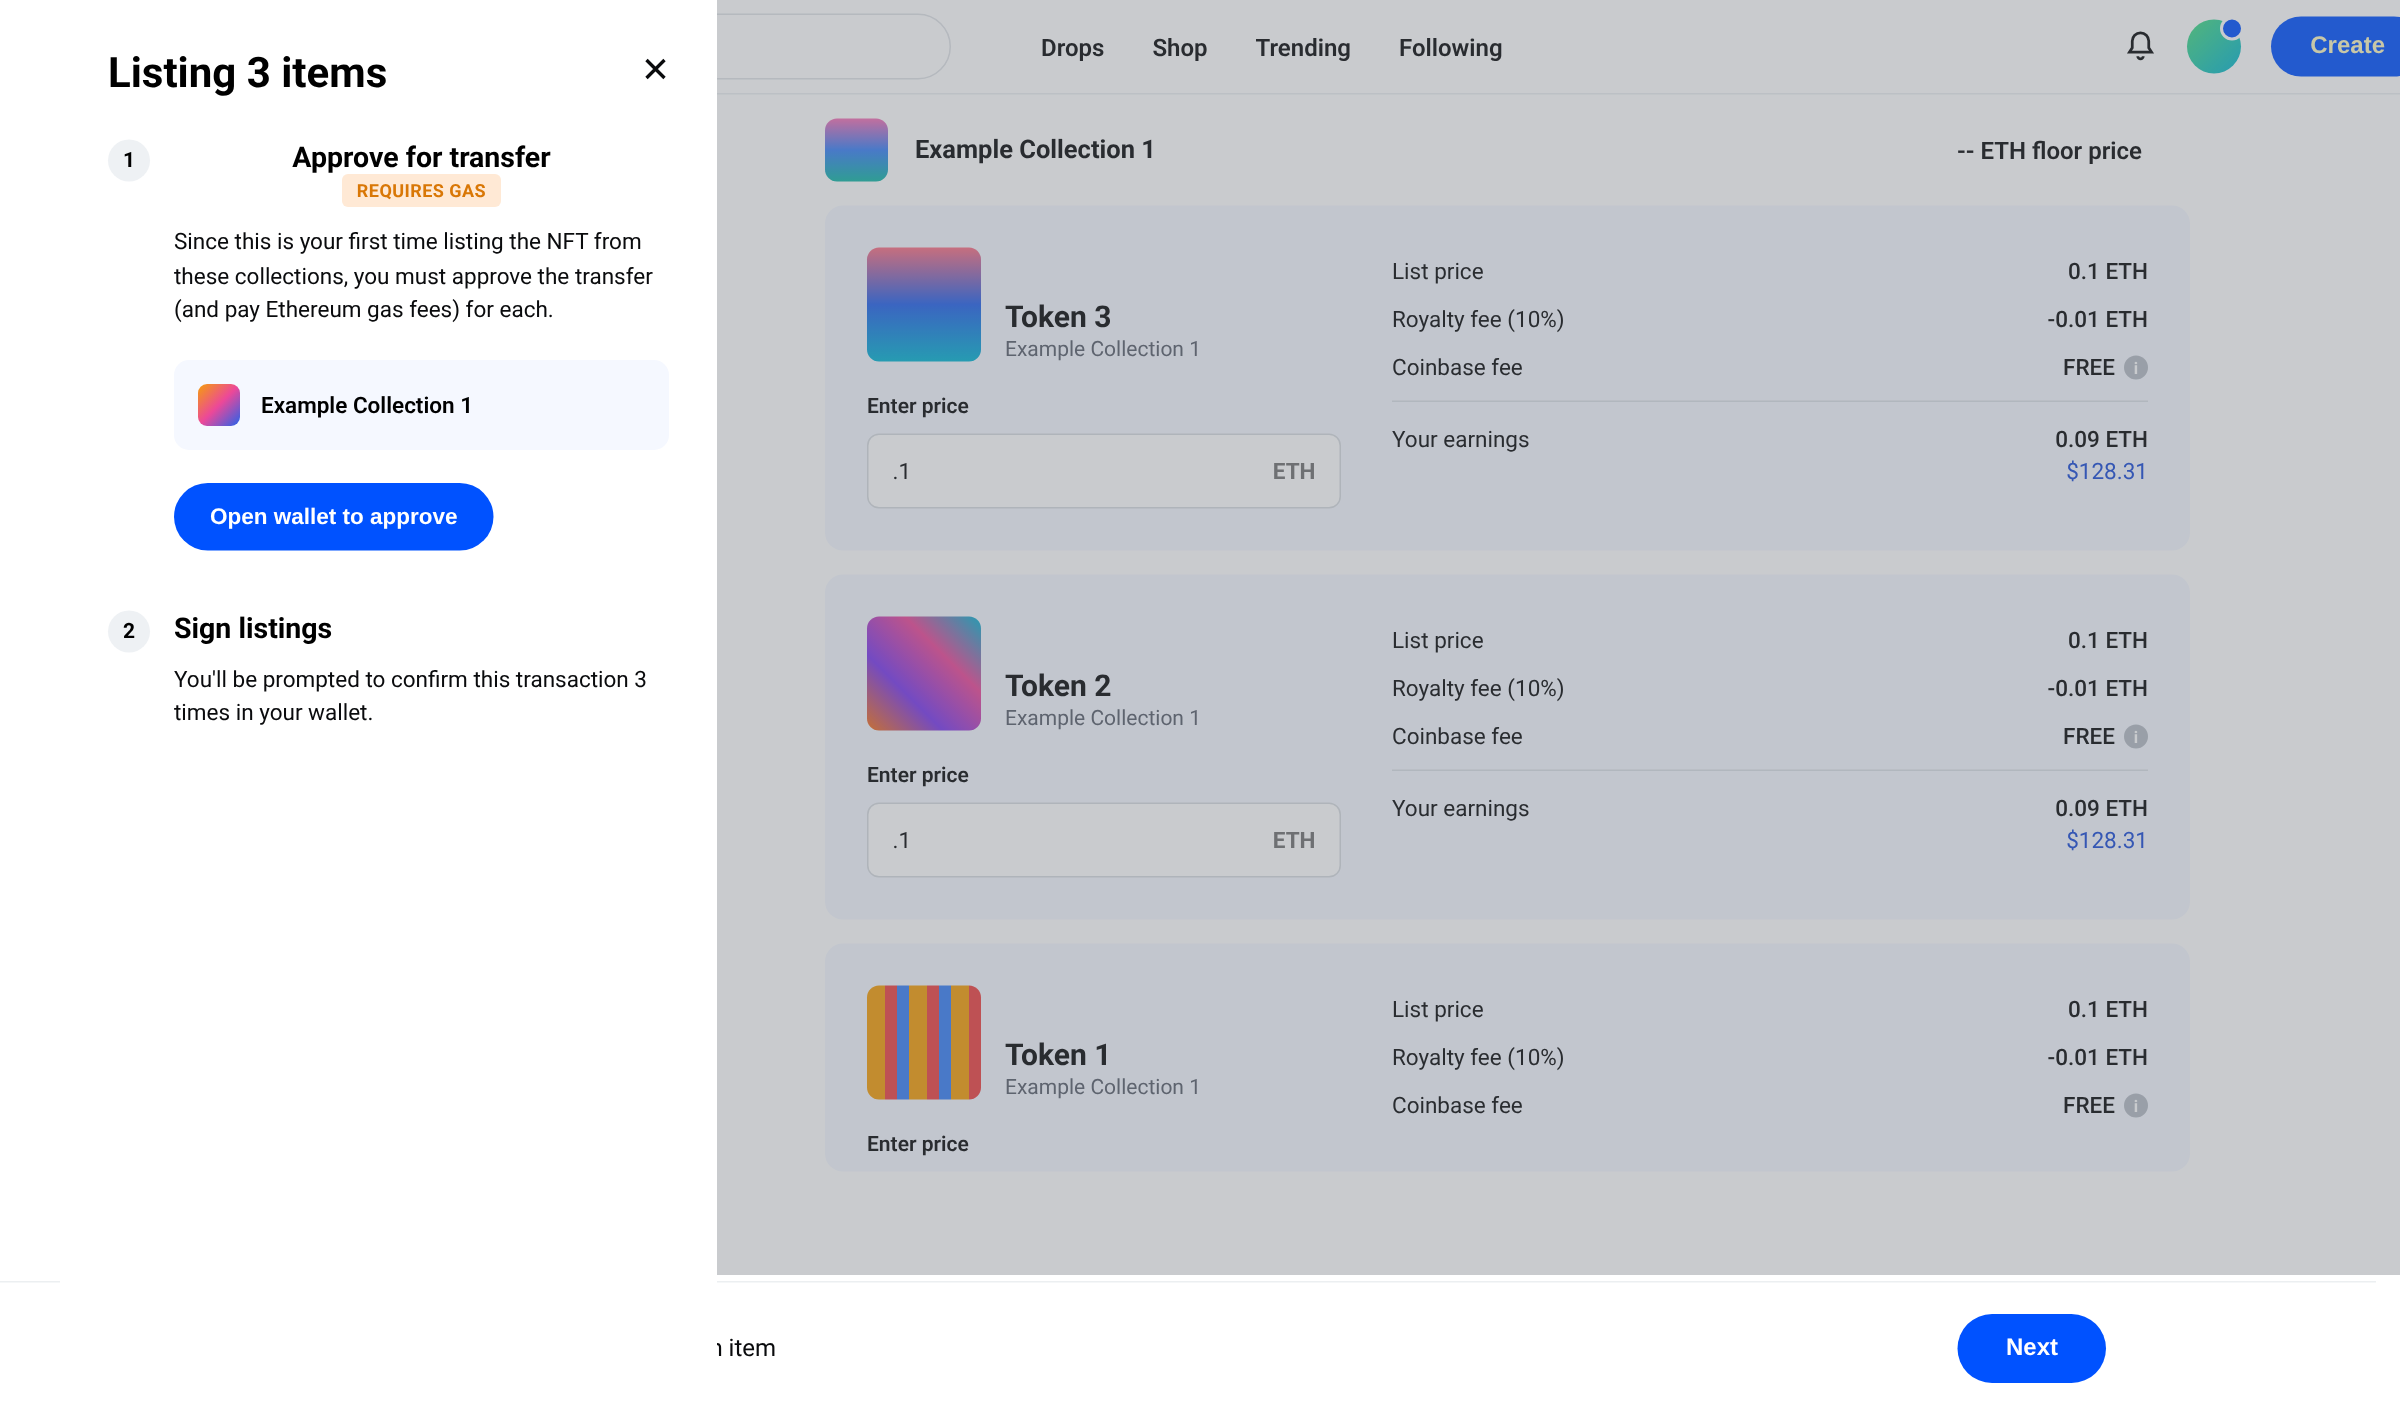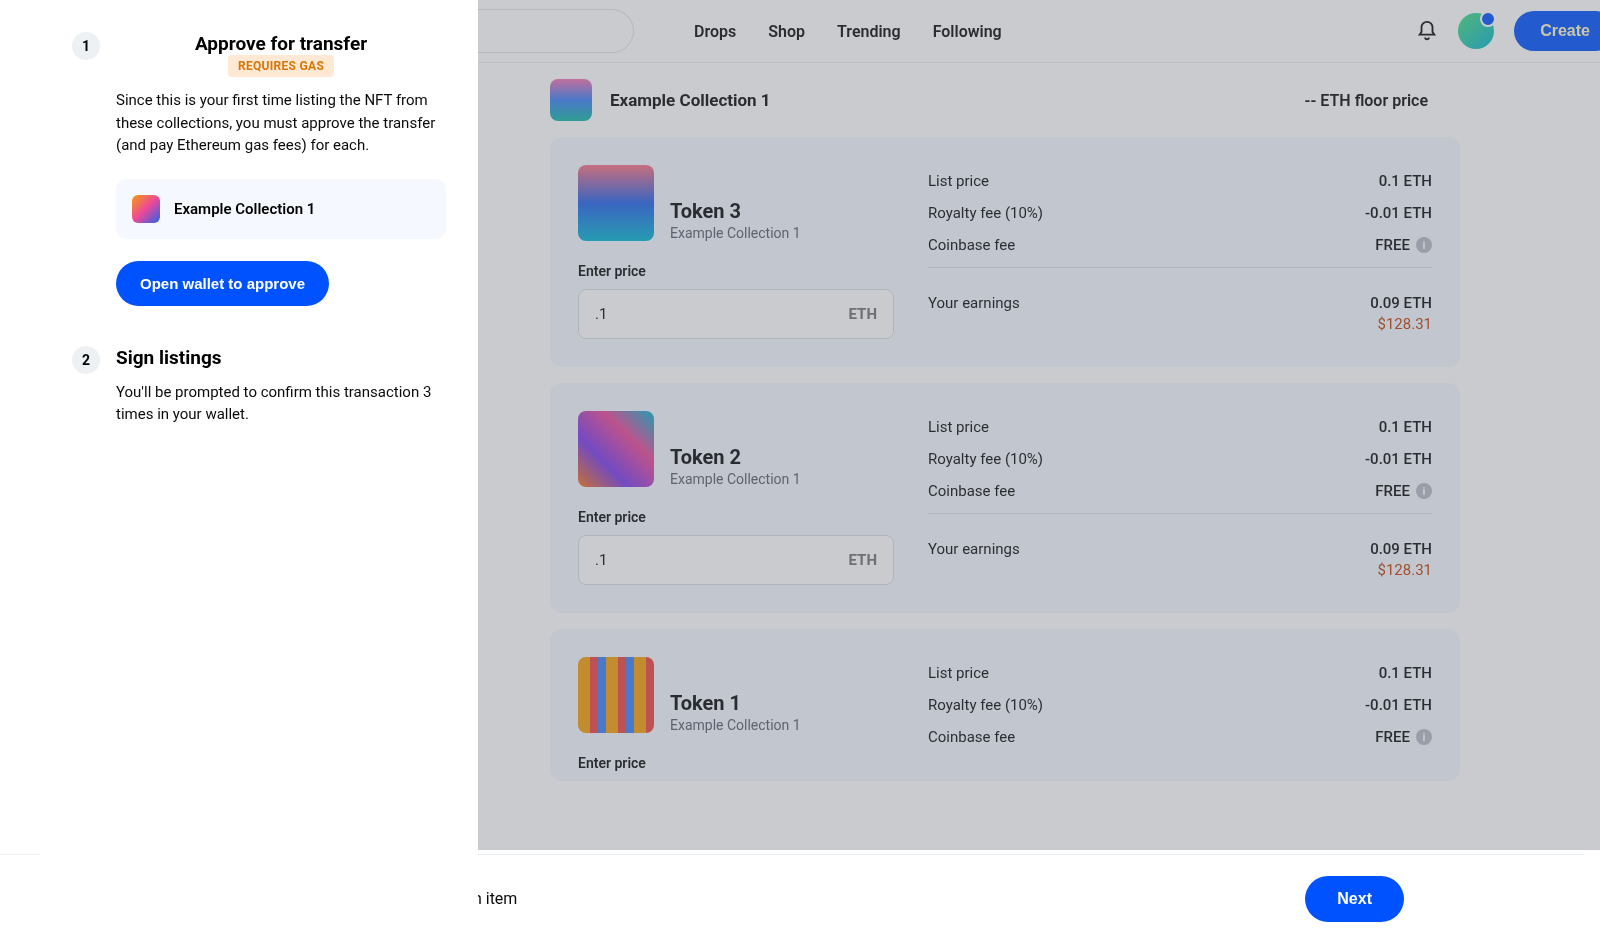--- a/index.html
+++ b/index.html
@@ -35,25 +35,25 @@
 .thumb-c { background:repeating-linear-gradient(90deg,#f59e0b 0 12px,#ef4444 12px 20px,#3b82f6 20px 28px);}
 .token-name { font-size:20px; font-weight:700; color:#0a0b0d; }
 .token-coll { font-size:14px; color:#5b616e; margin-top:2px; }
 .enter-label { font-size:14px; font-weight:600; color:#0a0b0d; margin-top:22px; }
 .price-input { display:flex; align-items:center; justify-content:space-between; border:1px solid #d8dce1; background:#fff; border-radius:8px; margin-top:10px; height:50px; padding:0 16px; width:316px; }
 .price-val { font-size:15px; color:#0a0b0d; }
 .price-cur { font-size:15px; font-weight:700; color:#737373; }
 
 .token-right { flex:1; margin-left: 0; }
 .row { display:flex; justify-content:space-between; font-size:15px; color:#0a0b0d; padding:7px 0; }
-.row.div { border-top:1px solid #dbe0e6; margin-top:6px; padding-top:26px; }
+.row.div { border-top:1px solid #dbe0e6; margin-top:6px; padding-top:16px; }
 .row .lbl { color:#0a0b0d; }
 .row .val { color:#0a0b0d; font-weight:500; display:flex; align-items:center; gap:6px; }
 .bold { font-weight:700; }
-.subusd { text-align:right; color:#c2410c; font-size:15px; margin-top:-4px; }
+.subusd { text-align:right; color:#1d4ed8; font-size:15px; margin-top:-4px; }
 .info-ico { width:16px; height:16px; border-radius:50%; background:#b6bcc5; color:#fff; font-size:11px; font-weight:700; display:inline-flex; align-items:center; justify-content:center; }
 
 
 .footer { position:fixed; bottom:0; left:0; right:16px; height:88px; background:#fff; border-top:1px solid #eceff1; display:flex; align-items:center; padding:0 180px 0 438px; }
 .footer-text { font-size:16px; color:#0a0b0d; }
 .next-btn { margin-left:auto; background:#0052ff; color:#fff; border:none; border-radius:26px; padding:14px 32px; font-size:16px; font-weight:700; cursor:pointer; }
 
 
 .overlay-dim { position:absolute; left:438px; top:0; right:0; bottom:0; background:rgba(100,105,115,0.35); }
 
@@ -213,20 +213,28 @@
   </div>
 
   <div class="footer">
     <span class="footer-text">r each item</span>
     <button class="next-btn">Next</button>
   </div>
 
   <div class="overlay-dim"></div>
 
   <div class="panel">
+    <div class="panel-head">
+      <div class="panel-title">Listing 3 items</div>
+      <button class="close-btn">
+        <svg width="18" height="18" viewBox="0 0 18 18" stroke="#0a0b0d" stroke-width="2.2">
+            <path d="M3 3l12 12M15 3L3 15"></path>
+          </svg>
+      </button>
+    </div>
 
     <div class="step">
       <div class="step-num">1</div>
       <div class="step-body">
         <div class="step-title-row">
           <div class="step-title">Approve for transfer</div>
           <div class="gas-badge">REQUIRES GAS</div>
         </div>
         <div class="step-desc">Since this is your first time listing the NFT from these collections, you must approve the transfer (and pay Ethereum gas fees) for each.</div>
         <div class="coll-box">

